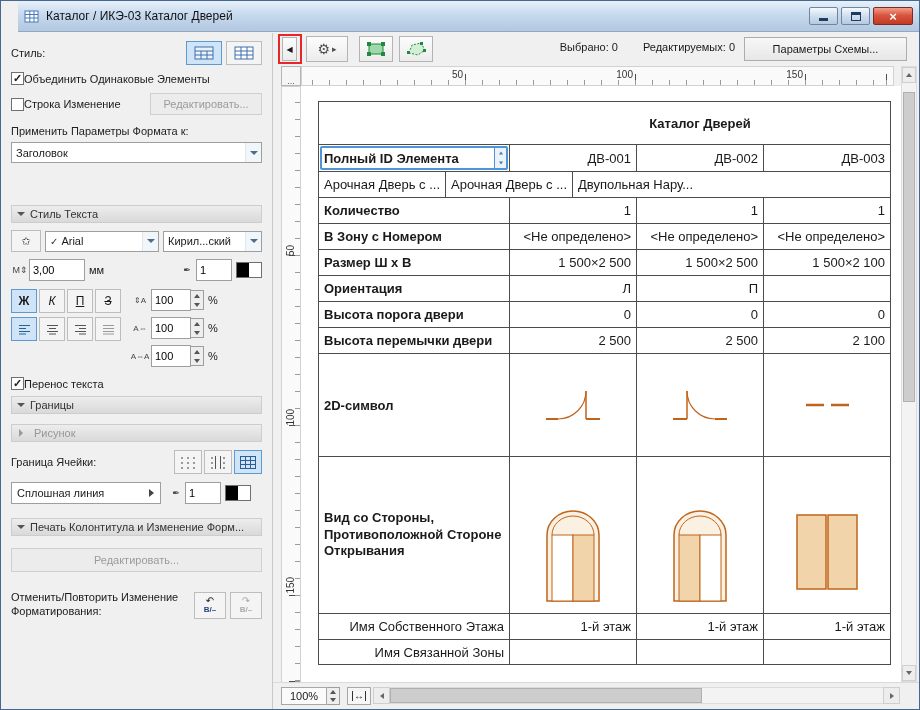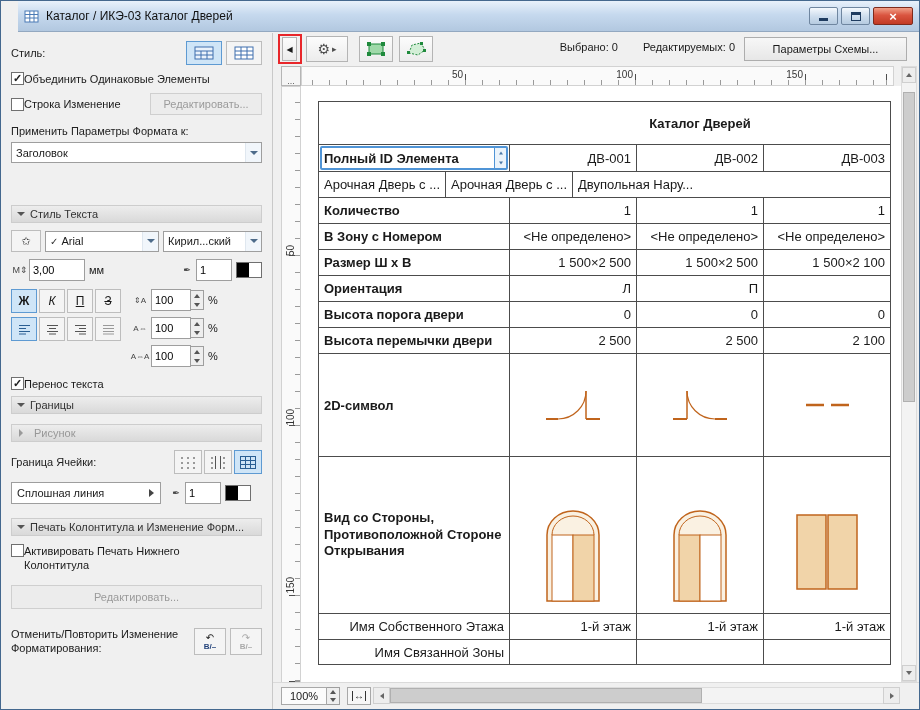--- a/index.html
+++ b/index.html
@@ -379,24 +379,20 @@
       <span class="mic" style="margin-left:6px">✒</span>
       <input class="inp" style="width: 36px;" readonly="" value="1">
       <span class="sw"></span>
     </div>
 
     <div class="sec" style="margin-top:14px">
       <s class="t-d2"></s>
       <span>Печать Колонтитула и Изменение Форм...</span>
     </div>
 
-    <div class="row" style="margin-top:8px;align-items:flex-start">
-      <span class="cb"></span>
-      <span class="cbl" style="white-space:normal;line-height:1.3;width:200px">Активировать Печать Нижнего Колонтитула</span>
-    </div>
 
     <span class="btn dis" style="width:251px;height:24px;margin-top:12px">
         <span>Редактировать...</span>
       </span>
 
     <div class="row" style="margin-top:18px;align-items:flex-end">
       <span class="ulab">Отменить/Повторить Изменение Форматирования:</span>
       <span class="sp"></span>
       <span class="tg ub">
         <span class="u1">↶</span>

